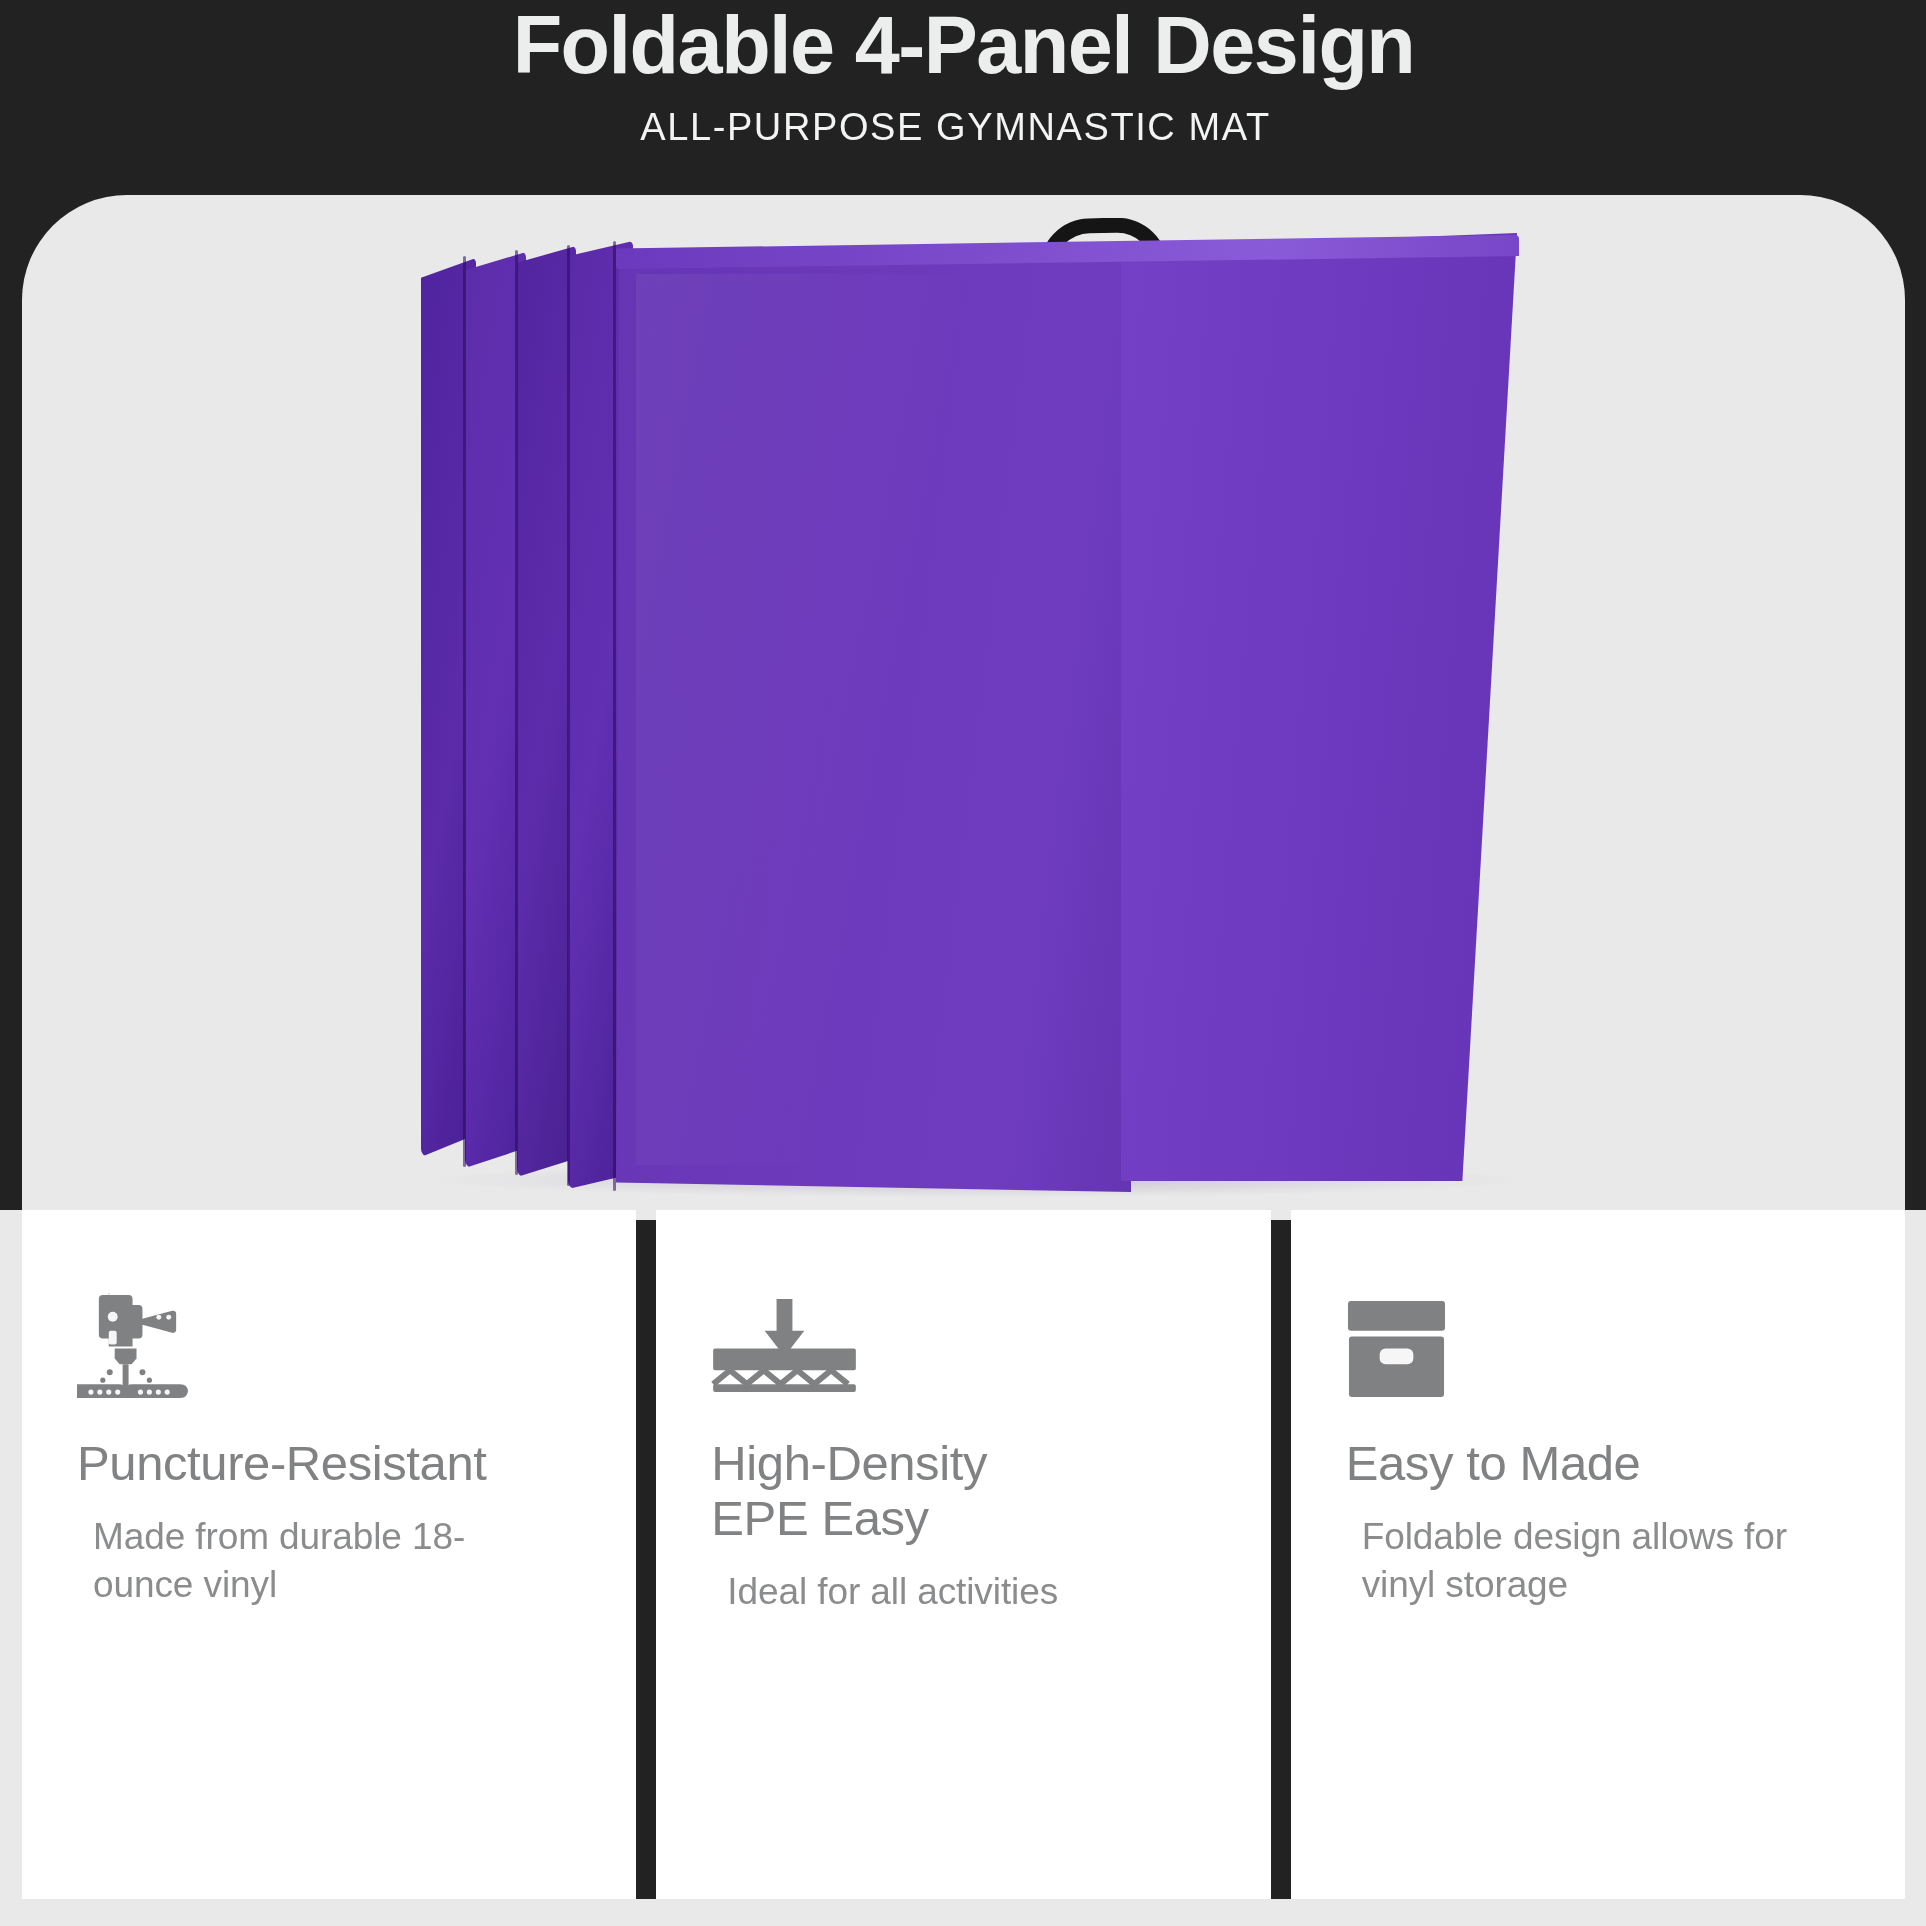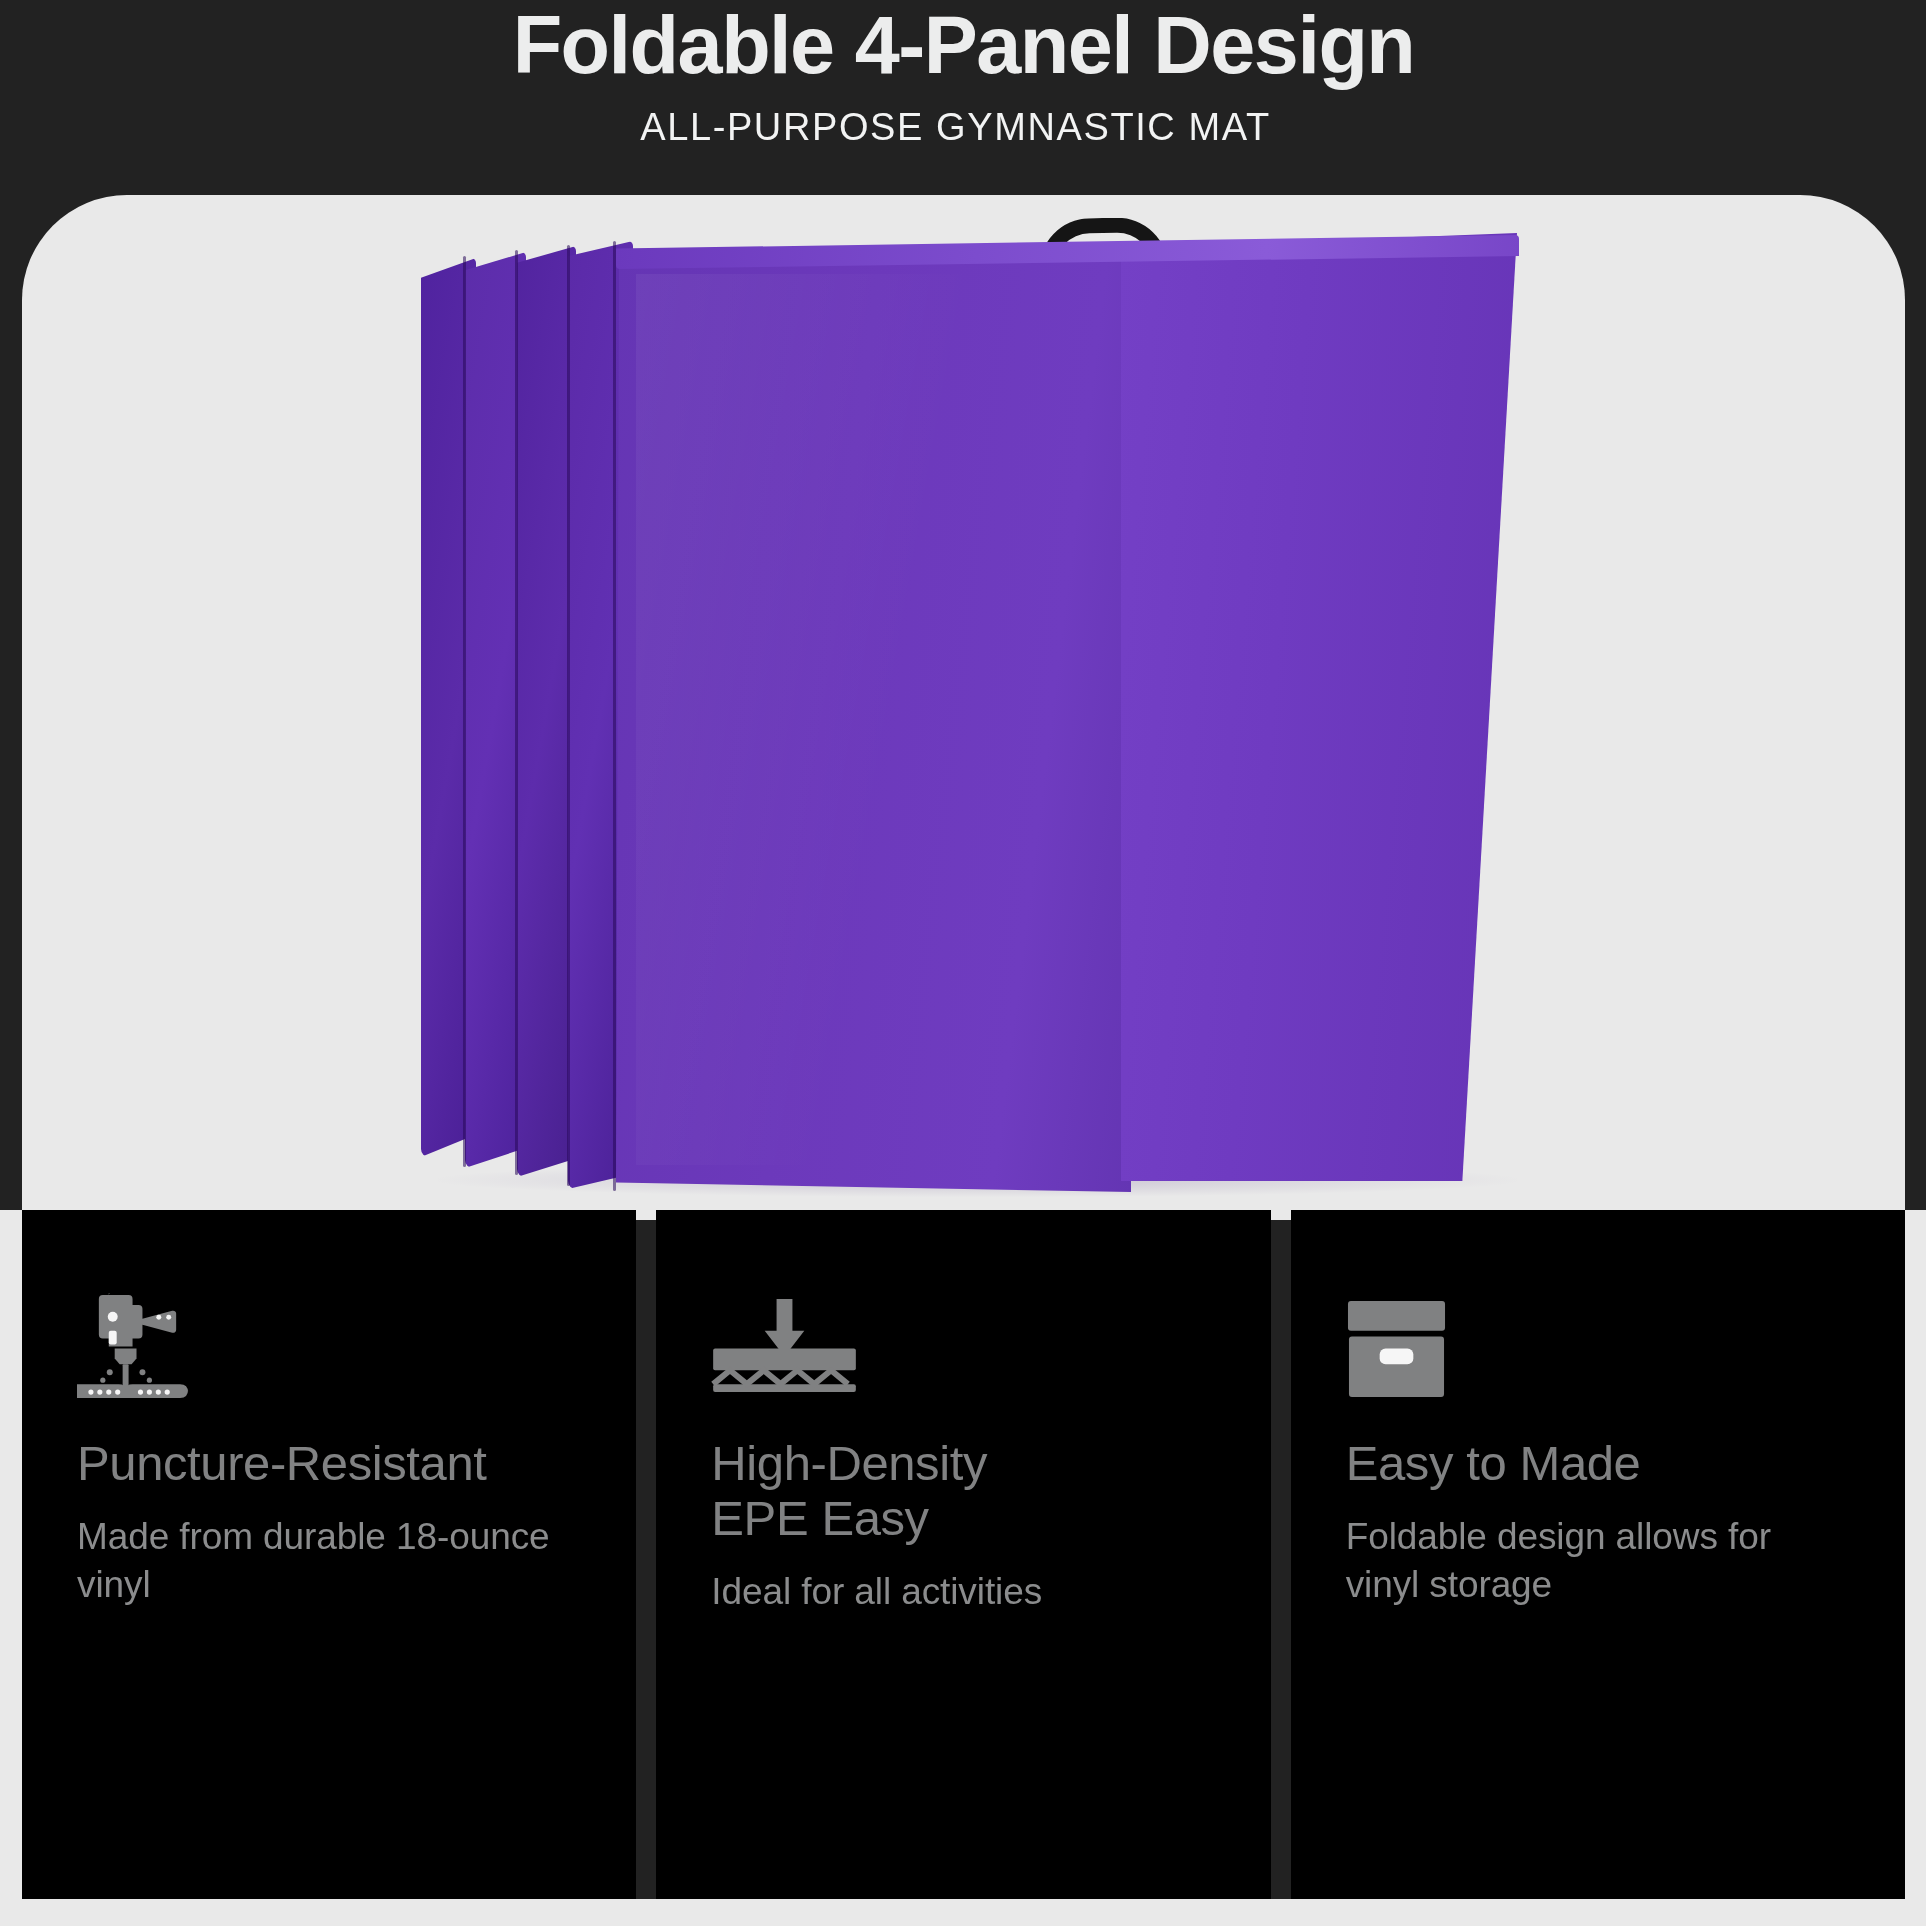--- a/index.html
+++ b/index.html
@@ -205,21 +205,21 @@
     left: 22px;
     top: 1210px;
     width: 1883px;
     height: 689px;
     display: flex;
     gap: 20px;
     z-index: 8;
   }
   .card {
     flex: 1 1 0;
-    background: #000000;
+    background: #ffffff;
     box-sizing: border-box;
     padding: 71px 55px 0 55px;
     position: relative;
   }
   .card-icon {
     height: 121px;
     margin-bottom: 34px;
     display: flex;
     align-items: flex-end;
   }
@@ -231,21 +231,21 @@
     letter-spacing: -0.4px;
     margin: 0 0 22px 0;
     white-space: pre-line;
   }
   .card-desc {
     font-size: 37px;
     font-weight: 400;
     color: #8b8c8d;
     line-height: 1.30;
     letter-spacing: -0.1px;
-    margin: 0;
+    margin: 16px;
   }
   
   #bottom-strip {
     position: absolute;
     left: 0;
     top: 1899px;
     width: 1927px;
     height: 28px;
     background: #e9e9e9;
     z-index: 7;

